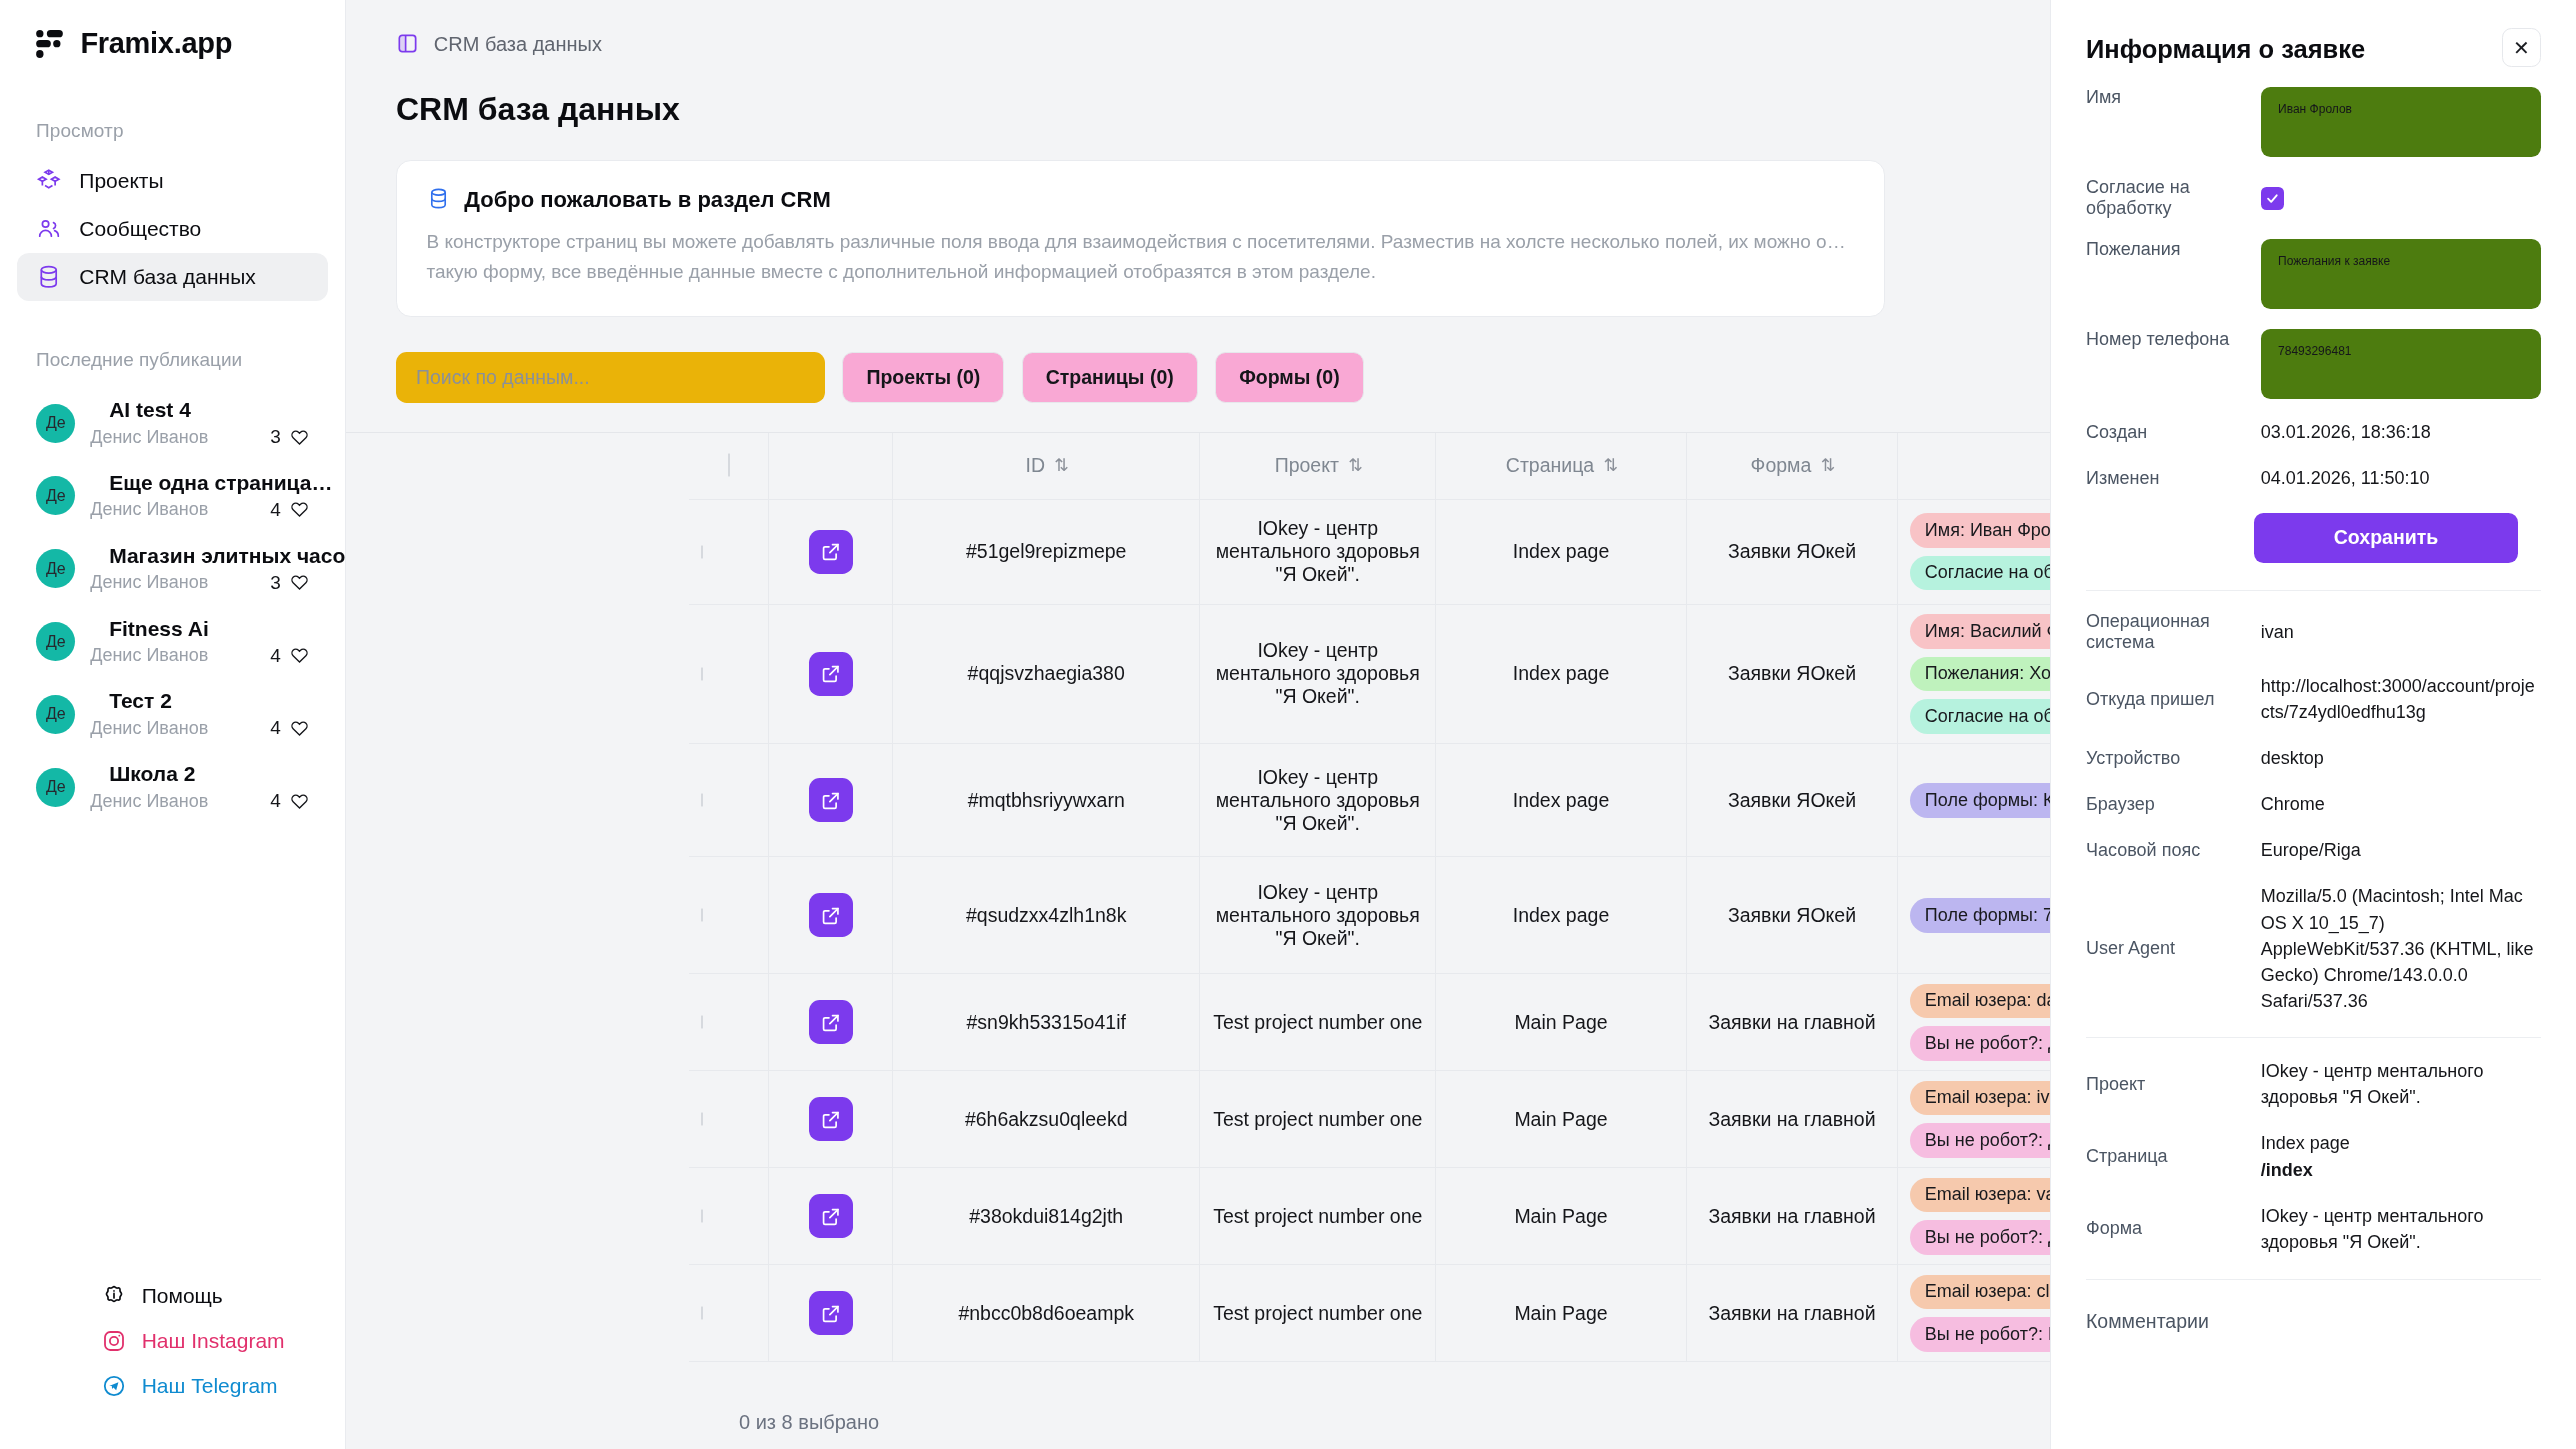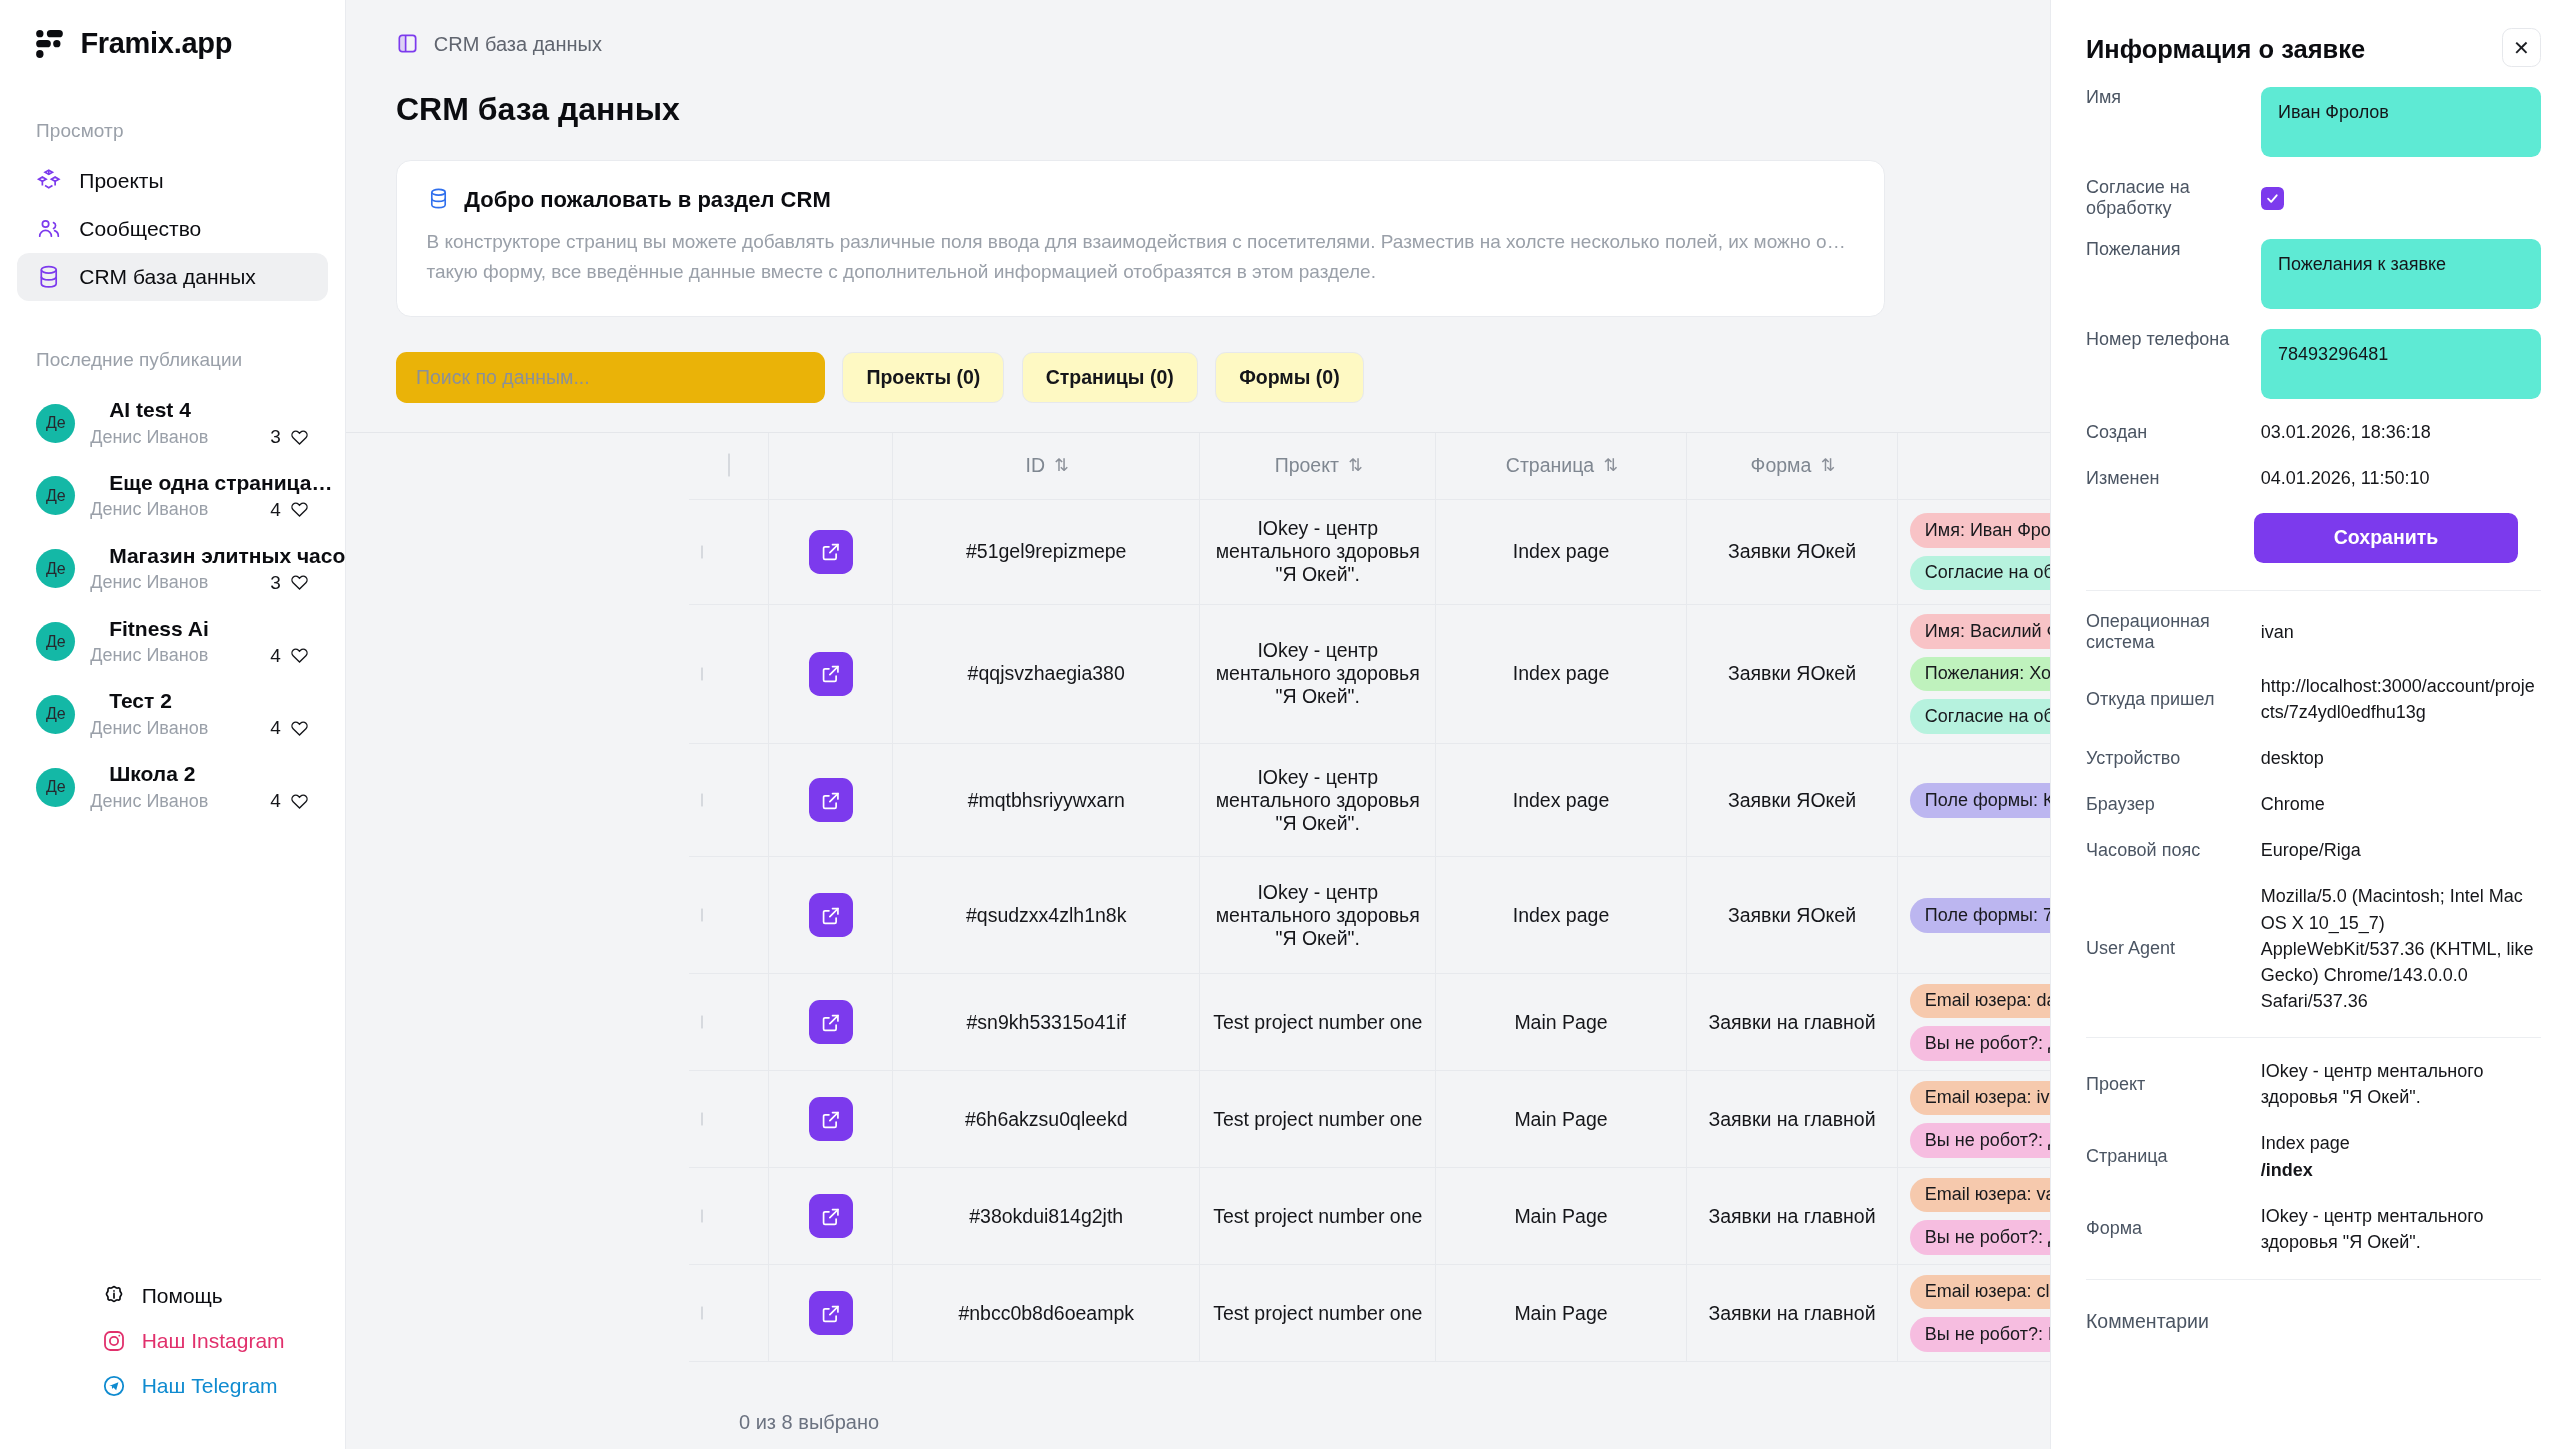--- a/index.html
+++ b/index.html
@@ -86,21 +86,21 @@
   .toolbar { display: flex; align-items: center; gap: 17.4px; padding: 35px 0 0 50px; }
   .search {
     width: 429px; height: 51px; border-radius: 10.7px;
     background: #eab308; border: none; outline: none;
     padding: 0 20px; font-size: 19.5px; color: #2b2e35;
     font-family: "Liberation Sans", "DejaVu Sans", sans-serif;
   }
   .search::placeholder { color: #8b9099; }
   .tabbtn {
     height: 51px; padding: 0 23px; border-radius: 10.7px;
-    background: #fef9c3; border: 1.3px solid #e6e8ec;
+    background: #f9a8d4; border: 1.3px solid #e6e8ec;
     font-size: 19.5px; font-weight: 700; color: #15161a; cursor: pointer;
     font-family: "Liberation Sans", "DejaVu Sans", sans-serif;
   }
 
   
   .tablewrap {
     margin: 29.5px 0 0 0; width: 100%;
     border-top: 1.3px solid #e4e6ea;
     overflow: hidden;
   }
@@ -160,22 +160,22 @@
   .panel-title { font-size: 25.5px; font-weight: 700; color: #0b0c10; padding-top: 6.7px; }
   .closebtn {
     width: 39px; height: 39px; border-radius: 9.4px; background: #fff;
     border: 1.3px solid #e6e8ec; display: flex; align-items: center; justify-content: center;
     font-size: 20px; color: #1a1c21; cursor: pointer;
   }
   .frow { display: flex; align-items: center; gap: 6.7px; margin-top: 20px; }
   .flabel { width: 168px; flex: 0 0 168px; font-size: 18px; color: #4b5563; }
   .fval { flex: 1 1 auto; font-size: 18px; color: #15161a; line-height: 1.45; }
   .ftext {
-    flex: 1 1 auto; background: #5eead4; border-radius: 9.4px;
-    padding: 14.8px 17.4px; font-size: 18px; color: #15161a; min-height: 70px;
+    flex: 1 1 auto; background: #4d7c0f; border-radius: 9.4px;
+    padding: 14.8px 17.4px; font-size: 12px; color: #15161a; min-height: 70px;
   }
   .fcheck {
     width: 23px; height: 23px; border-radius: 5.4px; background: #7c3aed;
     display: flex; align-items: center; justify-content: center; cursor: pointer;
   }
   .savebtn {
     margin-left: 168px; margin-top: 21.5px; width: 264px; height: 50px;
     border-radius: 9.4px; background: #7c3aed; color: #fff; border: none;
     font-size: 19.5px; font-weight: 700; cursor: pointer;
     font-family: "Liberation Sans", "DejaVu Sans", sans-serif;

